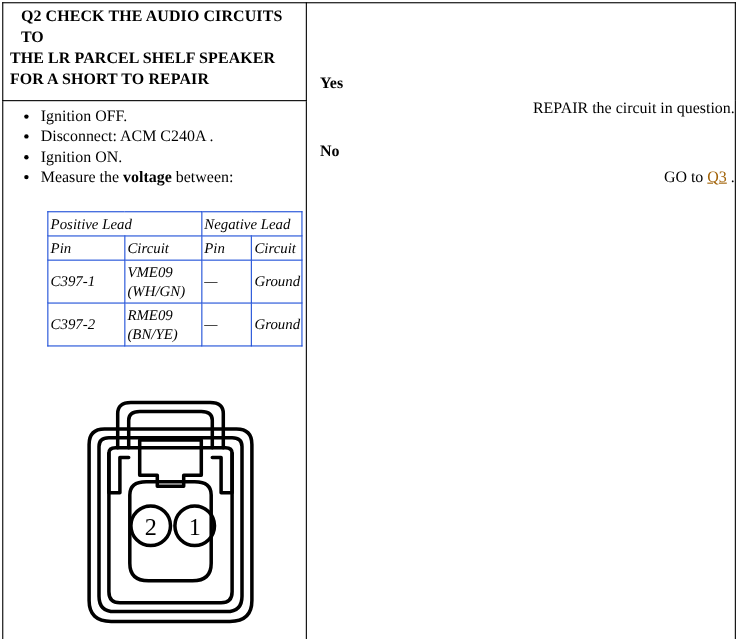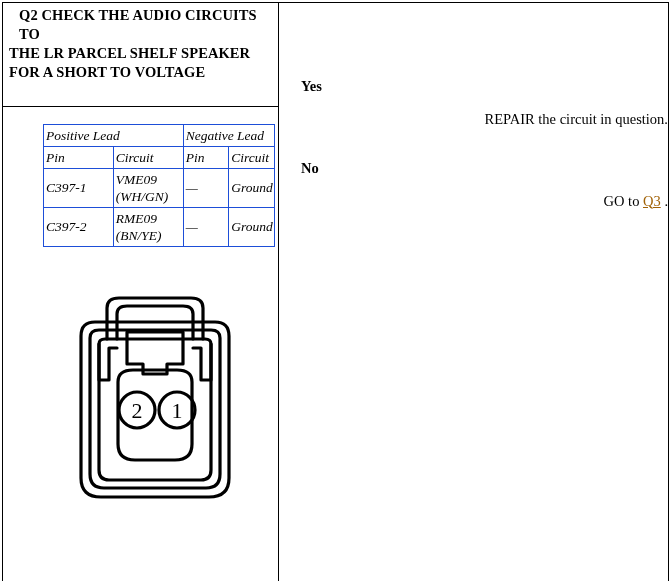--- a/index.html
+++ b/index.html
@@ -100,21 +100,21 @@
   .conn-wrap svg { display: block; margin-left: 72px; }
 
   
   .right-body {
     padding: 60px 0 0 7px;
     font-size: 14.5px;
     line-height: 17.5px;
   }
   .ans-label {
     font-weight: bold;
-    margin: 15px;
+    margin: 5px;
   }
   .ans-text {
     margin: 0;
     text-align: right;
   }
   .ans-gap { height: 17px; }
   a.xref {
     color: #a16207;
     text-decoration: underline;
   }
@@ -125,39 +125,45 @@
 <div class="page">
 
   <table class="main-table">
     <tbody>
       <tr>
 
         <td class="col-left">
           <div class="q-header">
             <div class="indent">Q2 CHECK THE AUDIO CIRCUITS TO</div>
             <div>THE LR PARCEL SHELF SPEAKER</div>
-            <div>FOR A SHORT TO VOLTAGE</div>
+            <div>FOR A SHORT TO REPAIR</div>
           </div>
         </td>
 
         <td class="col-right" rowspan="2">
           <div class="right-body">
             <p class="ans-label">Yes</p>
             <p class="ans-text">REPAIR the circuit in question.</p>
             <div class="ans-gap"></div>
             <p class="ans-label">No</p>
             <p class="ans-text"><span>GO to </span><a class="xref" href="#">Q3</a><span> .</span></p>
           </div>
         </td>
       </tr>
 
       <tr>
 
         <td class="col-left left-body">
 
+          <ul class="steps">
+            <li>Ignition OFF.</li>
+            <li>Disconnect: ACM C240A .</li>
+            <li>Ignition ON.</li>
+            <li><span>Measure the </span><b>voltage</b><span> between:</span></li>
+          </ul>
 
           <div class="lead-wrap">
             <table class="leads">
               <tbody>
                 <tr>
                   <td class="w-pin1" colspan="2">Positive Lead</td>
                   <td class="w-pin2" colspan="2">Negative Lead</td>
                 </tr>
                 <tr>
                   <td class="w-pin1">Pin</td>

